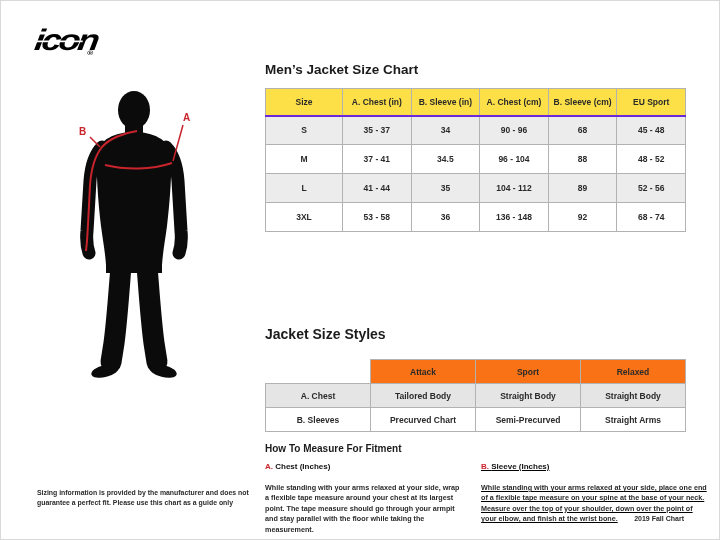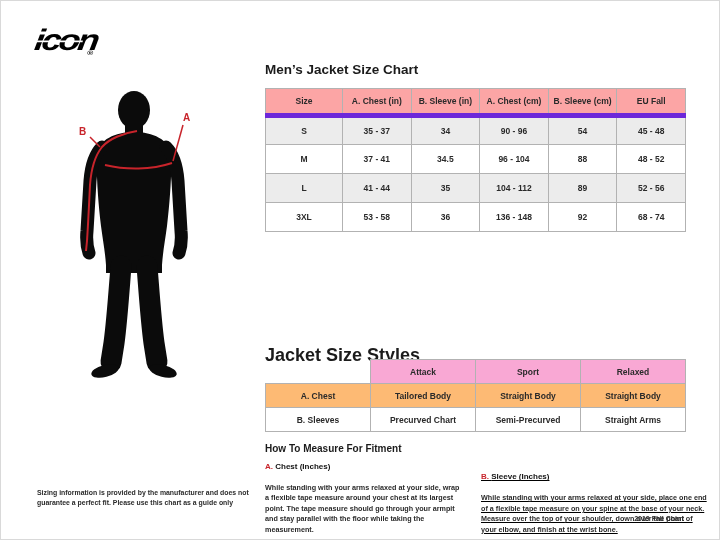--- a/index.html
+++ b/index.html
@@ -12,39 +12,39 @@
         line-height:1;}
   .logo .stripe{position:absolute;left:2px;right:14px;top:19px;height:2px;background:#fff;}
   .logo .reg{position:absolute;right:2px;bottom:-2px;font-size:8px;font-style:normal;letter-spacing:0;}
 
   
   .figure{position:absolute;left:30px;top:80px;width:230px;height:400px;}
 
   
   .sec-title{position:absolute;left:264px;font-weight:bold;color:#1b1b1b;}
   #t1-title{top:61px;font-size:13.5px;}
-  #t2-title{top:344px;font-size:18px;}
+  #t2-title{top:325px;font-size:14px;}
   #t3-title{top:442px;font-size:10px;}
 
   table{border-collapse:collapse;table-layout:fixed;position:absolute;left:264px;width:421px;}
   th,td{border:1px solid #b2b2b2;font-size:8.5px;font-weight:bold;color:#2a2a2a;
         text-align:center;vertical-align:middle;padding:0;overflow:hidden;}
   .t1{top:87px;}
   .t1 thead tr{height:27px;}
   .t1 tbody tr{height:29px;}
-  .t1 thead th{background:#fca5a5;border-bottom:5px solid #6d28d9;}
+  .t1 thead th{background:#fde047;border-bottom:2px solid #6d28d9;}
   .t1 tbody tr:nth-child(odd) td{background:#ececec;}
   .t1 th:first-child{width:76px;}
   .t2{top:358px;}
   .t2 tr{height:24px;}
-  .t2 thead th{background:#f9a8d4;}
-  .t2 tbody tr:first-child td{background:#fdba74;margin-top:28px;}
+  .t2 thead th{background:#f97316;}
+  .t2 tbody tr:first-child td{background:#e5e5e5;margin-top:28px;}
   .t2 .noborder{border:none;background:transparent;}
 
-  .measure{position:absolute;left:264px;top:461px;display:flex;gap:18px;align-items:flex-end;}
+  .measure{position:absolute;left:264px;top:461px;display:flex;gap:18px;}
   .m-col{width:198px;}
   .m-col.b{width:226px;text-decoration:underline;}
   .m-head{font-size:8px;font-weight:bold;color:#111;}
   .m-head .red{color:#c8242b;}
   .m-body{font-size:7.2px;font-weight:bold;color:#2a2a2a;line-height:1.45;margin-top:12px;}
 
   .disclaimer{position:absolute;left:36px;top:487px;width:228px;font-size:6.9px;
               font-weight:bold;color:#2a2a2a;line-height:1.4;}
   .edition{position:absolute;right:35px;top:514px;font-size:7px;font-weight:bold;color:#2a2a2a;}
 </style>
@@ -84,30 +84,30 @@
 
   <div class="sec-title" id="t1-title">Men’s Jacket Size Chart</div>
   <table class="t1">
     <thead>
         <tr>
           <th>Size</th>
           <th>A. Chest (in)</th>
           <th>B. Sleeve (in)</th>
           <th>A. Chest (cm)</th>
           <th>B. Sleeve (cm)</th>
-          <th>EU Fall</th>
+          <th>EU Sport</th>
         </tr>
       </thead>
     <tbody>
         <tr>
           <td>S</td>
           <td>35 - 37</td>
           <td>34</td>
           <td>90 - 96</td>
-          <td>54</td>
+          <td>68</td>
           <td>45 - 48</td>
         </tr>
         <tr>
           <td>M</td>
           <td>37 - 41</td>
           <td>34.5</td>
           <td>96 - 104</td>
           <td>88</td>
           <td>48 - 52</td>
         </tr>

